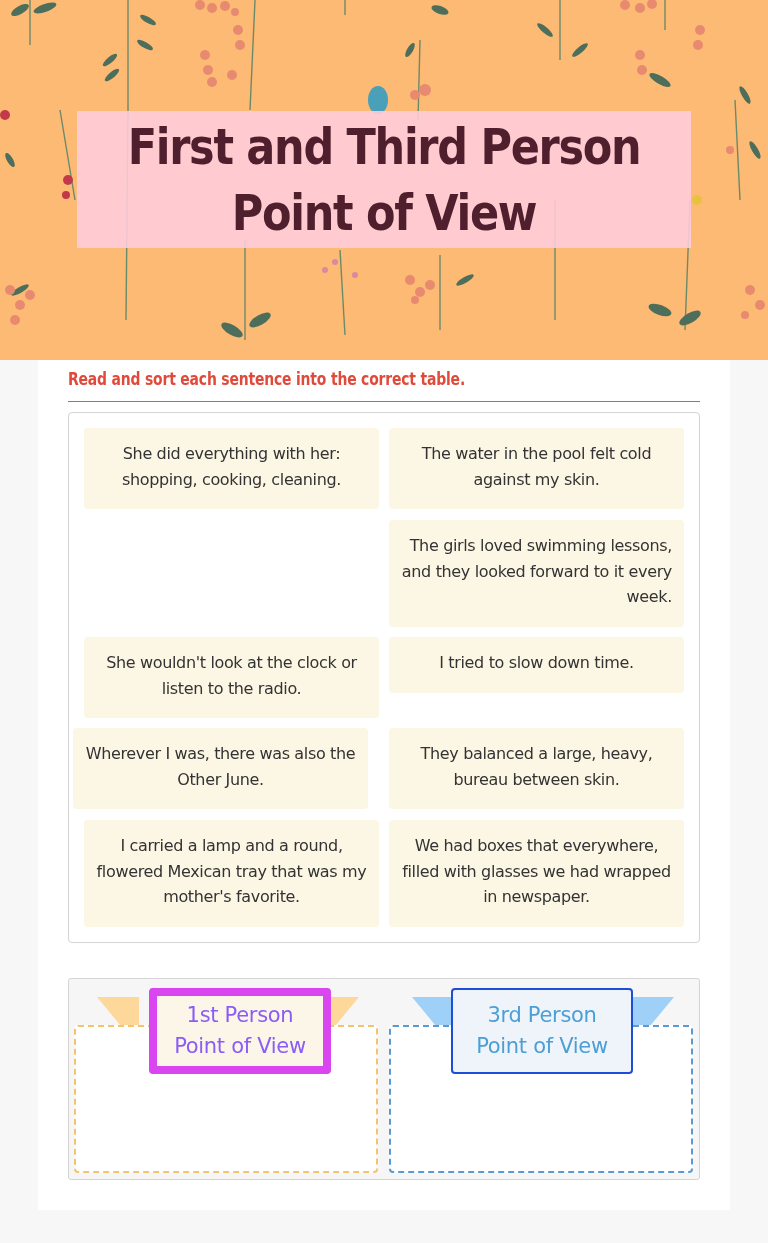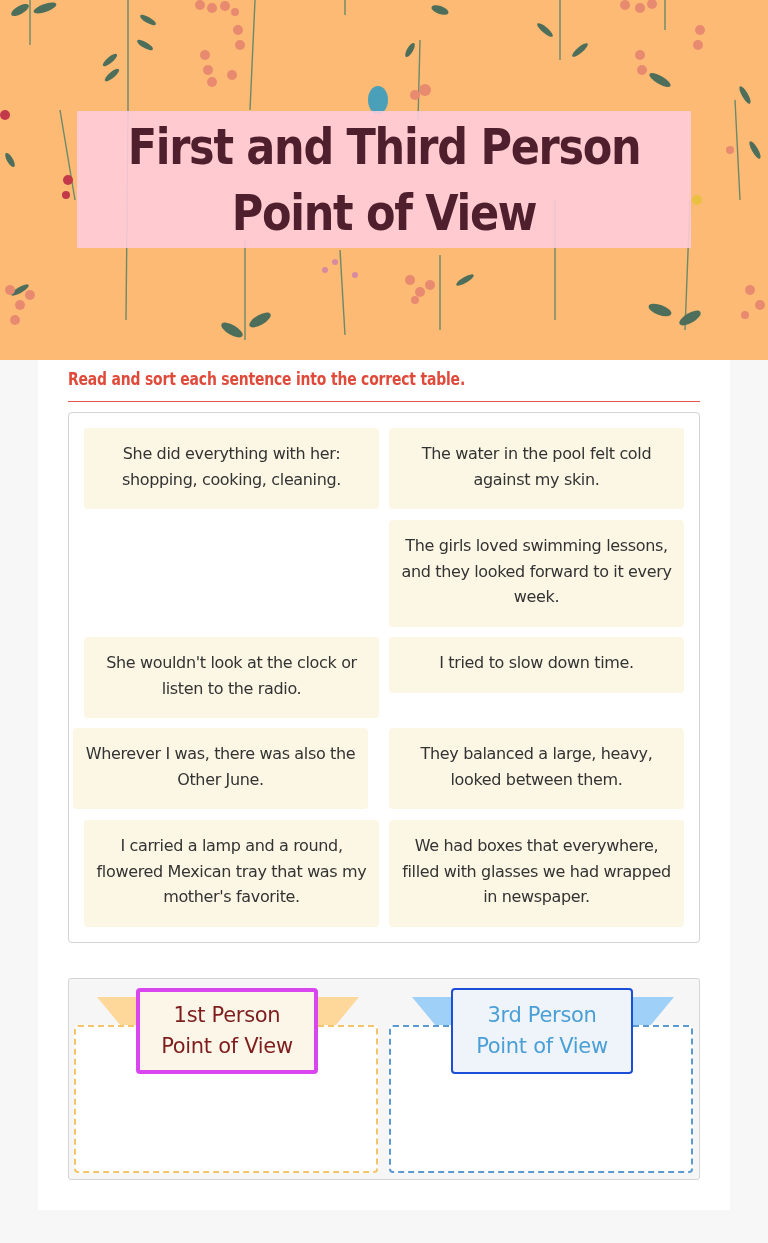--- a/index.html
+++ b/index.html
@@ -88,21 +88,21 @@
     .label-box {
       position: absolute; top: 9px; width: 182px; height: 86px;
       border-radius: 4px;
       display: flex; align-items: center; justify-content: center;
       text-align: center;
       font-family: "DejaVu Sans", sans-serif;
       font-size: 21px; line-height: 31px;
       letter-spacing: -0.3px;
     }
     .label-box.first {
-      left: 67px; background: #fcf6e9; border: 4px solid #d946ef; color: #7f1d1d;
+      left: 80px; background: #fcf6e9; border: 8px solid #d946ef; color: #8b5cf6;
     }
     .label-box.third {
       left: 382px; background: #eef4f9; border: 2px solid #1d4ed8; color: #4a9fd6;
     }
   </style>
 </head>
 <body>
 
 <div class="header-bg">
   <svg width="768" height="360" viewBox="0 0 768 360">
@@ -205,36 +205,36 @@
   <div class="divider"></div>
 
   <div class="card-area">
     <div class="card" style="left:15px; top:15px; height:81px;">
         <span>She did everything with her: shopping, cooking, cleaning.</span>
       </div>
     <div class="card" style="left:320px; top:15px; height:81px;">
         <span>The water in the pool felt cold against my skin.</span>
       </div>
 
-    <div class="card" style="left:320px; top:107px; height:107px;">
+    <div class="card" style="left:320px; top:107px; height:107px;text-align:right;">
         <span>The girls loved swimming lessons, and they looked forward to it every week.</span>
       </div>
 
     <div class="card" style="left:15px; top:224px; height:81px;">
         <span>She wouldn't look at the clock or listen to the radio.</span>
       </div>
     <div class="card" style="left:320px; top:224px; height:56px;">
         <span>I tried to slow down time.</span>
       </div>
 
     <div class="card" style="left:4px; top:315px; height:81px;">
         <span>Wherever I was, there was also the Other June.</span>
       </div>
     <div class="card" style="left:320px; top:315px; height:81px;">
-        <span>They balanced a large, heavy, looked between them.</span>
+        <span>They balanced a large, heavy, bureau between skin.</span>
       </div>
 
     <div class="card" style="left:15px; top:407px; height:107px;">
         <span>I carried a lamp and a round, flowered Mexican tray that was my mother's favorite.</span>
       </div>
     <div class="card" style="left:320px; top:407px; height:107px;">
         <span>We had boxes that everywhere, filled with glasses we had wrapped in newspaper.</span>
       </div>
   </div>
 

